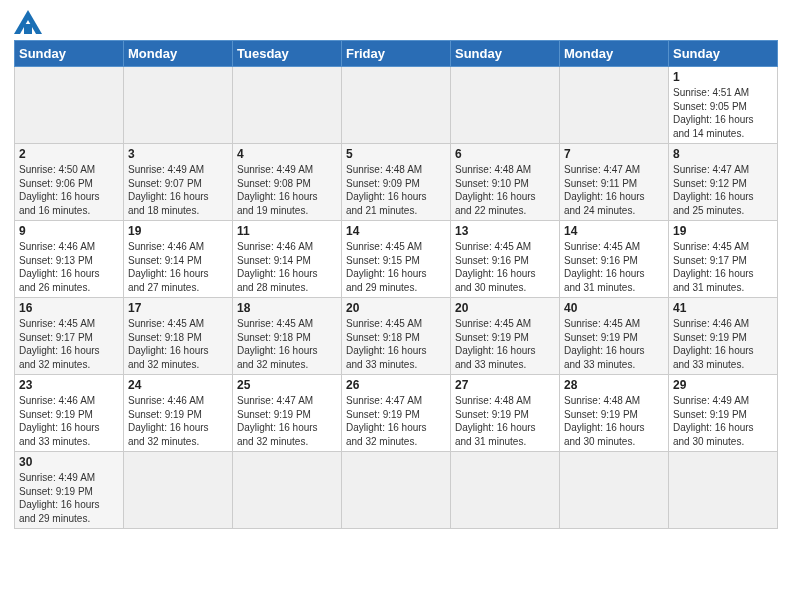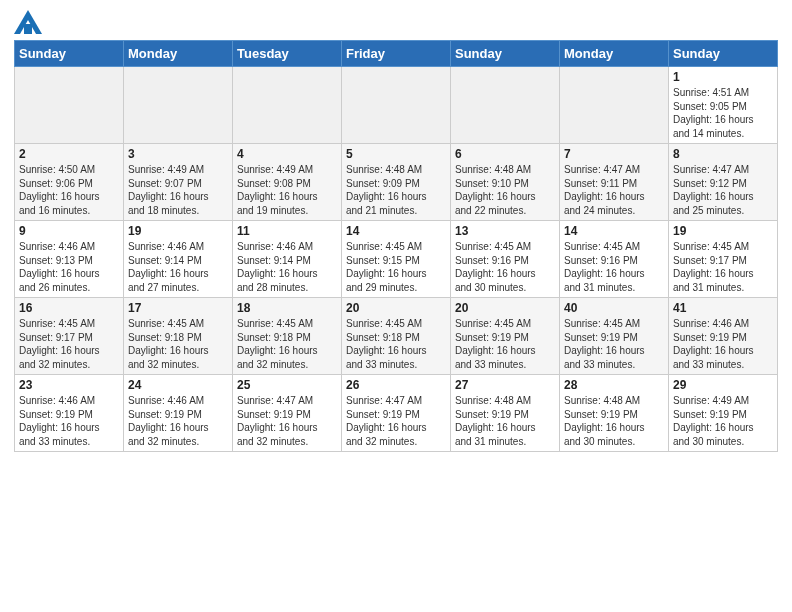--- a/index.html
+++ b/index.html
@@ -258,15 +258,27 @@
           </td>
           <td>
             <span class="day-number">28</span>
             <div class="day-info">Sunrise: 4:48 AM<br>Sunset: 9:19 PM<br>Daylight: 16 hours and 30 minutes.</div>
           </td>
           <td>
             <span class="day-number">29</span>
             <div class="day-info">Sunrise: 4:49 AM<br>Sunset: 9:19 PM<br>Daylight: 16 hours and 30 minutes.</div>
           </td>
         </tr>
+        <tr>
+          <td>
+            <span class="day-number">30</span>
+            <div class="day-info">Sunrise: 4:49 AM<br>Sunset: 9:19 PM<br>Daylight: 16 hours and 29 minutes.</div>
+          </td>
+          <td class="empty-cell"></td>
+          <td class="empty-cell"></td>
+          <td class="empty-cell"></td>
+          <td class="empty-cell"></td>
+          <td class="empty-cell"></td>
+          <td class="empty-cell"></td>
+        </tr>
       </tbody>
   </table>
 </div>
 
 </body></html>

